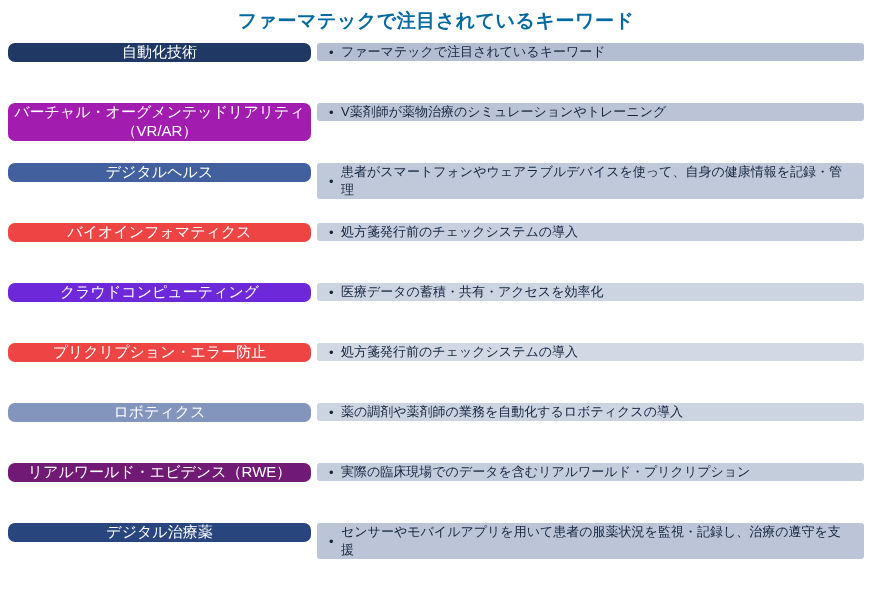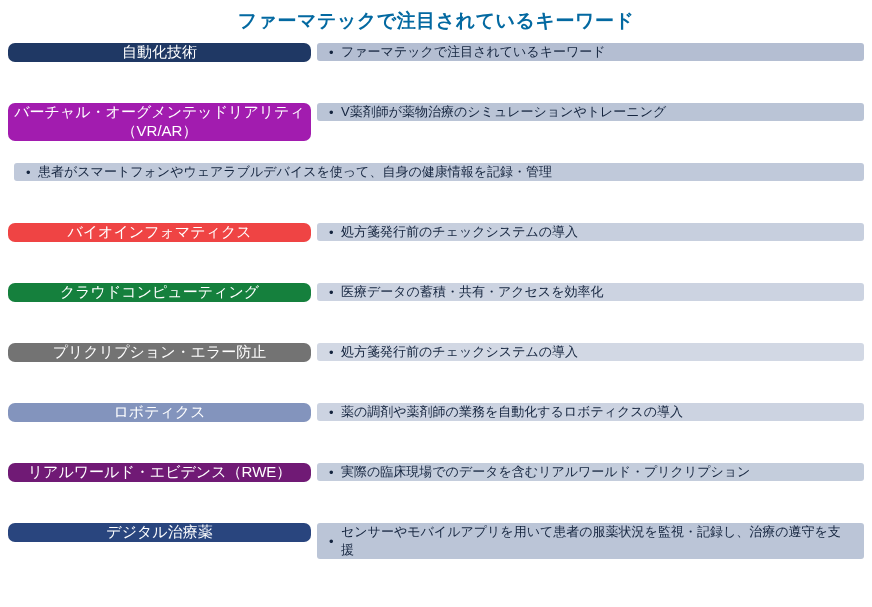--- a/index.html
+++ b/index.html
@@ -98,44 +98,45 @@
 
     <div class="row">
       <div class="label-cell" style="background: #a21caf;">バーチャル・オーグメンテッドリアリティ（VR/AR）</div>
       <div class="desc-cell" style="background: rgb(186, 196, 214);">
         <span class="bullet">•</span>
         <span class="desc-text">V薬剤師が薬物治療のシミュレーションやトレーニング</span>
       </div>
     </div>
 
     <div class="row">
+      <div class="label-cell" style="background: rgb(66, 96, 158);">デジタルヘルス</div>
       <div class="desc-cell" style="background: rgb(192, 201, 218);">
         <span class="bullet">•</span>
         <span class="desc-text">患者がスマートフォンやウェアラブルデバイスを使って、自身の健康情報を記録・管理</span>
       </div>
     </div>
 
     <div class="row">
       <div class="label-cell" style="background: #ef4444;">バイオインフォマティクス</div>
       <div class="desc-cell" style="background: rgb(199, 207, 222);">
         <span class="bullet">•</span>
         <span class="desc-text">処方箋発行前のチェックシステムの導入</span>
       </div>
     </div>
 
     <div class="row">
-      <div class="label-cell" style="background: #15803d;">クラウドコンピューティング</div>
+      <div class="label-cell" style="background: #6d28d9;">クラウドコンピューティング</div>
       <div class="desc-cell" style="background: rgb(204, 211, 225);">
         <span class="bullet">•</span>
         <span class="desc-text">医療データの蓄積・共有・アクセスを効率化</span>
       </div>
     </div>
 
     <div class="row">
-      <div class="label-cell" style="background: #737373;">プリクリプション・エラー防止</div>
+      <div class="label-cell" style="background: #ef4444;">プリクリプション・エラー防止</div>
       <div class="desc-cell" style="background: rgb(210, 216, 228);">
         <span class="bullet">•</span>
         <span class="desc-text">処方箋発行前のチェックシステムの導入</span>
       </div>
     </div>
 
     <div class="row">
       <div class="label-cell" style="background: rgb(131, 148, 189);">ロボティクス</div>
       <div class="desc-cell" style="background: rgb(204, 211, 225);">
         <span class="bullet">•</span>

